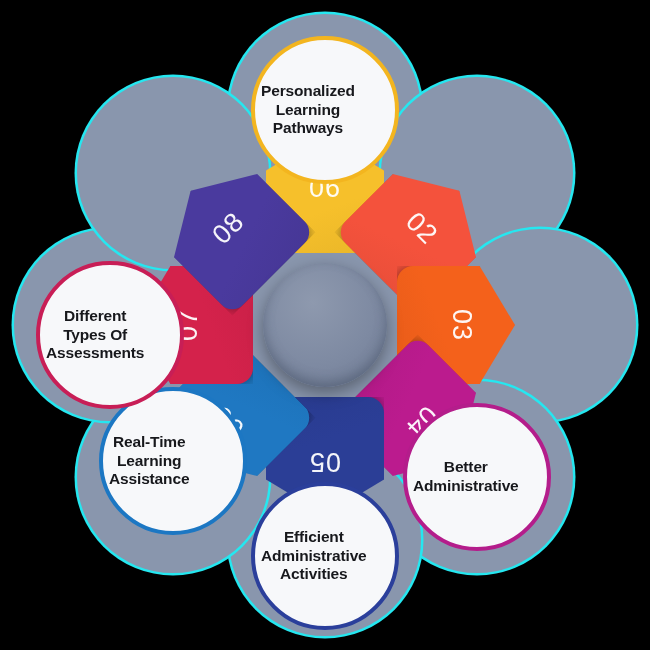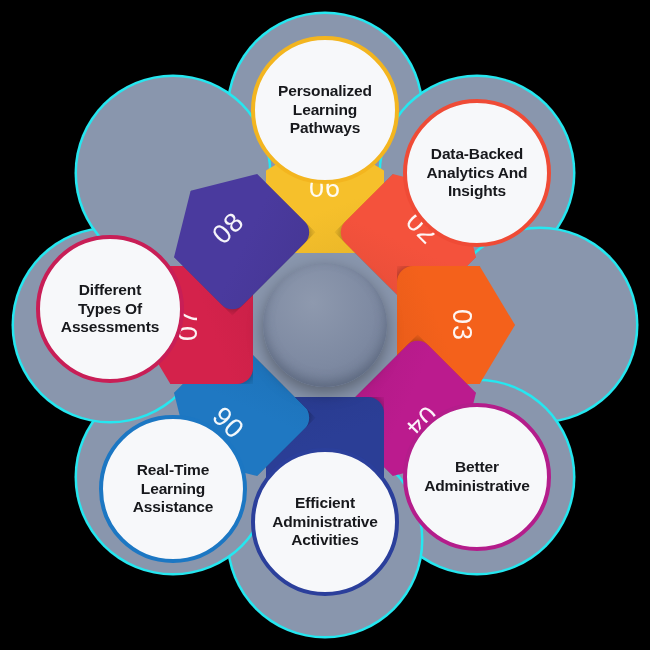--- a/index.html
+++ b/index.html
@@ -41,21 +41,20 @@
     background: #8996ad;
   }
 
   
   .node {
     position: absolute;
     border-radius: 50%;
     background: #f7f8fa;
     display: flex;
     align-items: center;
-    justify-content: center;
     box-sizing: border-box;
     z-index: 6;
   }
 
   .node-label {
     text-align: center;
     color: #17181c;
     font-size: 15.5px;
     font-weight: bold;
     line-height: 1.22;
@@ -158,38 +157,33 @@
       <div class="petal-wrap" style="transform: rotate(315deg);">
         <div class="petal" style="background: linear-gradient(160deg, rgb(74, 58, 158) 0%, rgb(74, 58, 158) 60%, rgba(0, 0, 0, 0.1) 140%) rgb(74, 58, 158);"></div>
         <div class="petal-num">08</div>
       </div>
       <div class="hub"></div>
       <div class="node" style="left: 251px; top: 36px; height: 148px; width: 148px; border: 4.5px solid rgb(243, 181, 31);">
         <div class="node-label">Personalized
 Learning
 Pathways</div>
       </div>
-      <div class="node" style="left: 403px; top: 99px; height: 148px; width: 148px; border: 4.5px solid rgb(239, 75, 54);">
-        <div class="node-label">Data-Backed
-Analytics And
-Insights</div>
-      </div>
       <div class="node" style="left: 403px; top: 403px; height: 148px; width: 148px; border: 4.5px solid rgb(180, 29, 139);">
         <div class="node-label">Better
 Administrative</div>
       </div>
-      <div class="node" style="left: 251px; top: 448px; height: 148px; width: 148px; border: 4.5px solid rgb(43, 63, 155);">
+      <div class="node" style="left: 251px; top: 482px; height: 148px; width: 148px; border: 4.5px solid rgb(43, 63, 155);">
         <div class="node-label">Efficient
 Administrative
 Activities</div>
       </div>
-      <div class="node" style="left: 99px; top: 415px; height: 148px; width: 148px; border: 4.5px solid rgb(28, 119, 195);">
+      <div class="node" style="left: 99px; top: 387px; height: 148px; width: 148px; border: 4.5px solid rgb(28, 119, 195);">
         <div class="node-label">Real-Time
 Learning
 Assistance</div>
       </div>
-      <div class="node" style="left: 36px; top: 235px; height: 148px; width: 148px; border: 4.5px solid rgb(200, 30, 86);">
+      <div class="node" style="left: 36px; top: 261px; height: 148px; width: 148px; border: 4.5px solid rgb(200, 30, 86);">
         <div class="node-label">Different
 Types Of
 Assessments</div>
       </div>
     </div>
 </div>
 
 </body></html>

